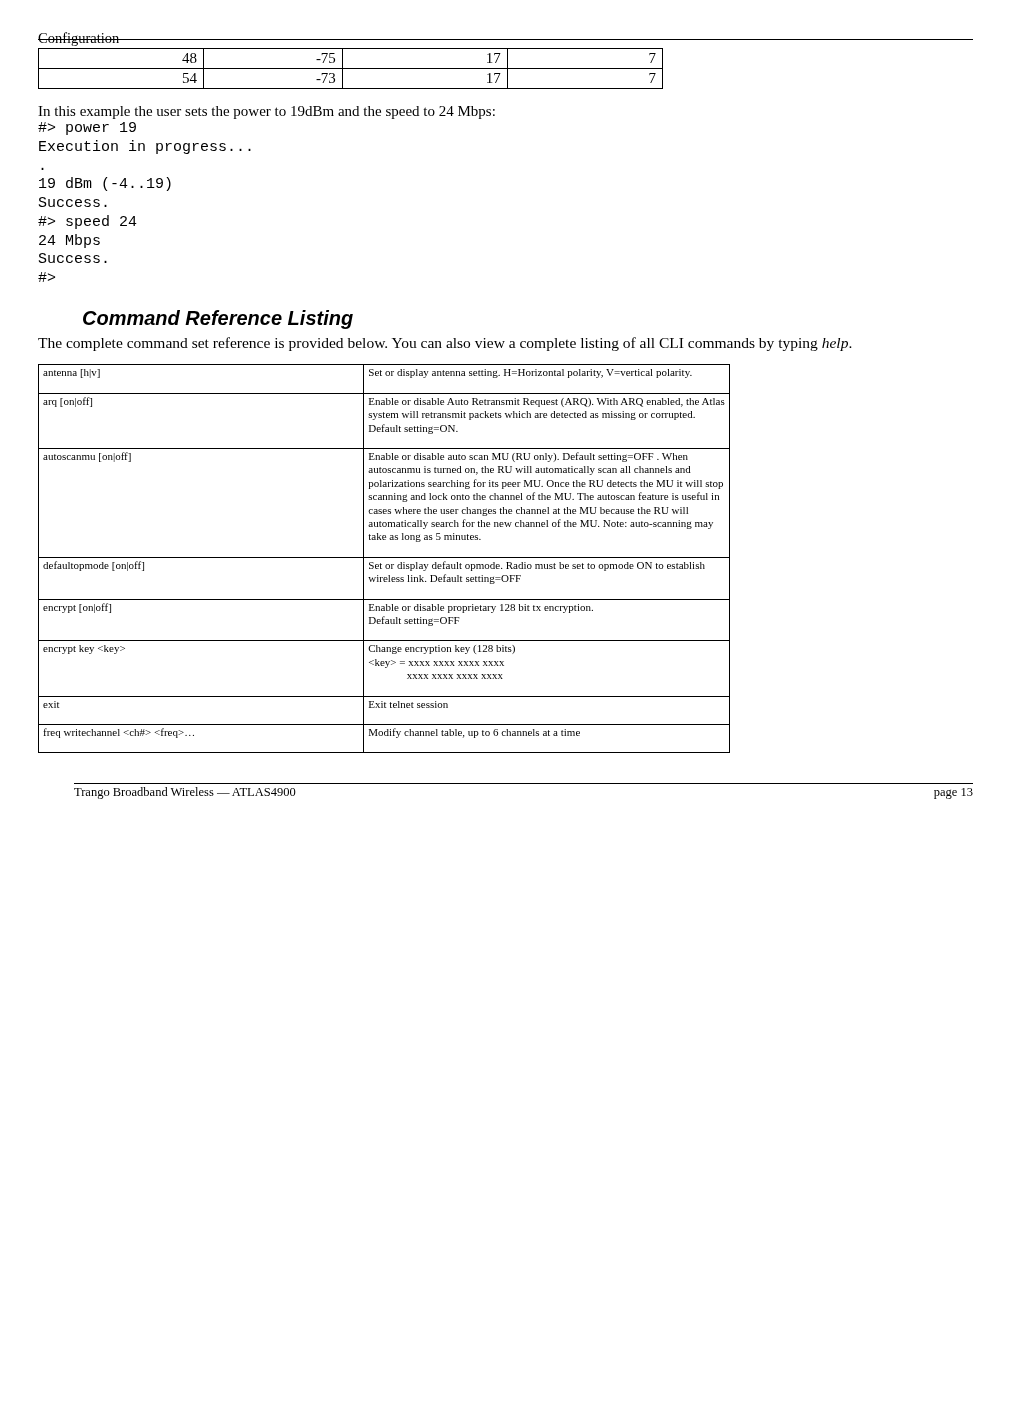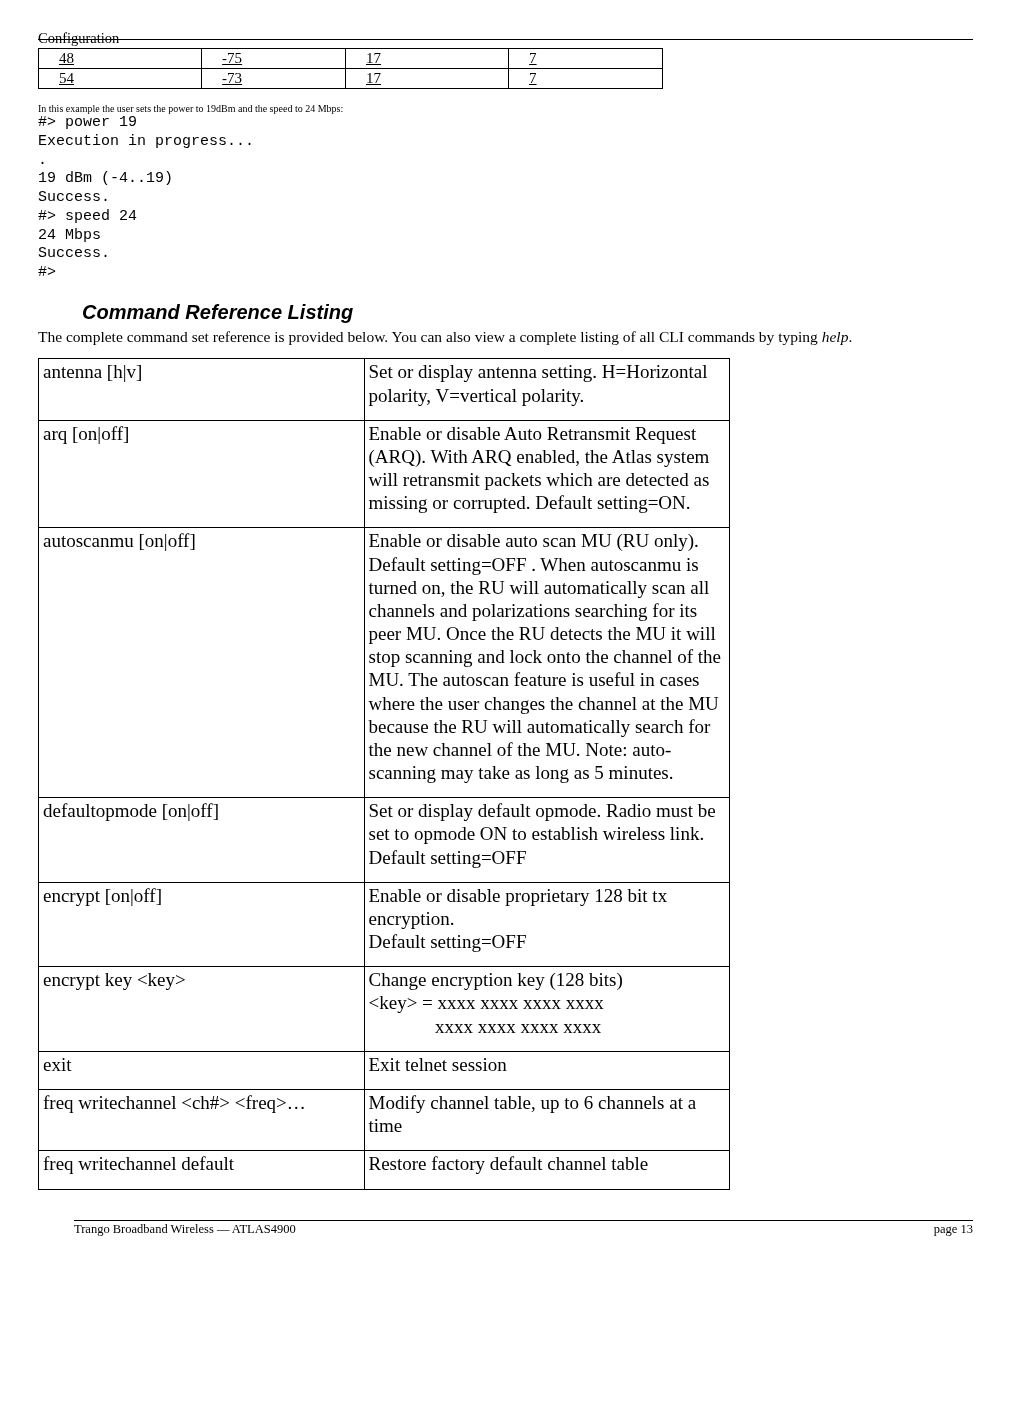--- a/index.html
+++ b/index.html
@@ -20,29 +20,28 @@
   font-size: 14.5px;
   padding-bottom: 2px;
 }
 table.data-table {
   border-collapse: collapse;
   margin-top: 8px;
   width: 625px;
 }
 table.data-table td {
   border: 1px solid #000;
-  text-align: left;
-  padding: 0px 20px;
+  text-align: right;
+  padding: 0px 6px;
   font-size: 15px;
   height: 19px;
-  text-decoration: underline;
 }
 .para {
   margin-top: 14px;
-  font-size: 10px;
+  font-size: 15px;
 }
 .mono {
   font-family: "Courier New", monospace;
   font-size: 15px;
   line-height: 1.25;
   white-space: pre;
   margin: 0;
 }
 h2.section {
   font-family: Arial, Helvetica, sans-serif;
@@ -60,21 +59,21 @@
 }
 .body-text em { }
 table.cmd-table {
   border-collapse: collapse;
   width: 692px;
 }
 table.cmd-table td {
   border: 1px solid #000;
   padding: 1px 4px 13px 4px;
   vertical-align: top;
-  font-size: 19px;
+  font-size: 11px;
   line-height: 1.22;
 }
 table.cmd-table td.c0 { width: 325px; }
 table.cmd-table td.c1 { width: 367px; font-family: Liberation Serif, serif; }
 .footer {
   margin-top: 30px;
   margin-left: 36px;
 }
 .footer-line {
   border-top: 1px solid #000;
@@ -156,24 +155,20 @@
               xxxx xxxx xxxx xxxx</td>
       </tr>
   <tr>
         <td class="c0">exit</td>
         <td class="c1">Exit telnet session</td>
       </tr>
   <tr>
         <td class="c0">freq writechannel &lt;ch#&gt; &lt;freq&gt;…</td>
         <td class="c1">Modify channel table, up to 6 channels at a time</td>
       </tr>
-  <tr>
-        <td class="c0">freq writechannel default</td>
-        <td class="c1">Restore factory default channel table</td>
-      </tr>
 </tbody>
   </table>
 
 <div class="footer">
   <div class="footer-line"></div>
   <div class="footer-row">
     <span>Trango Broadband Wireless — ATLAS4900</span>
     <span>page 13</span>
   </div>
 </div>

